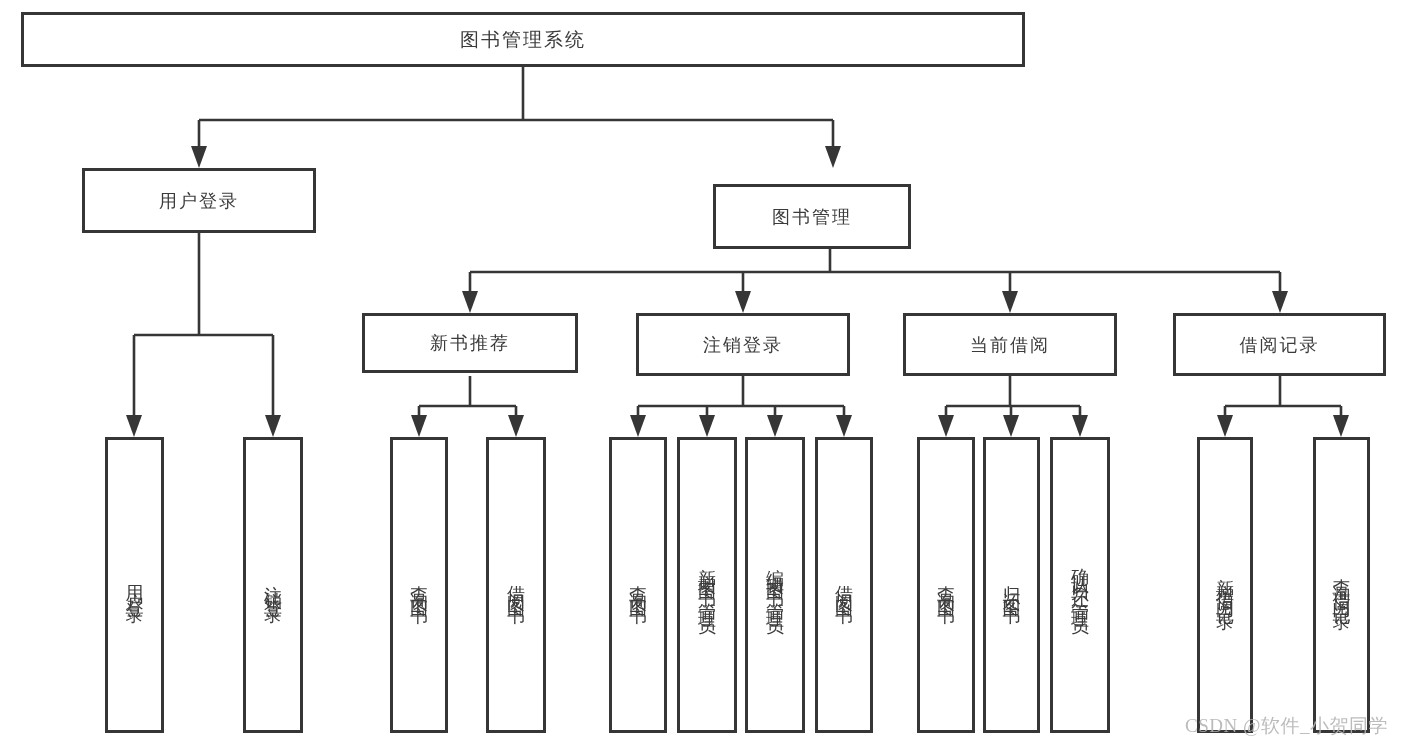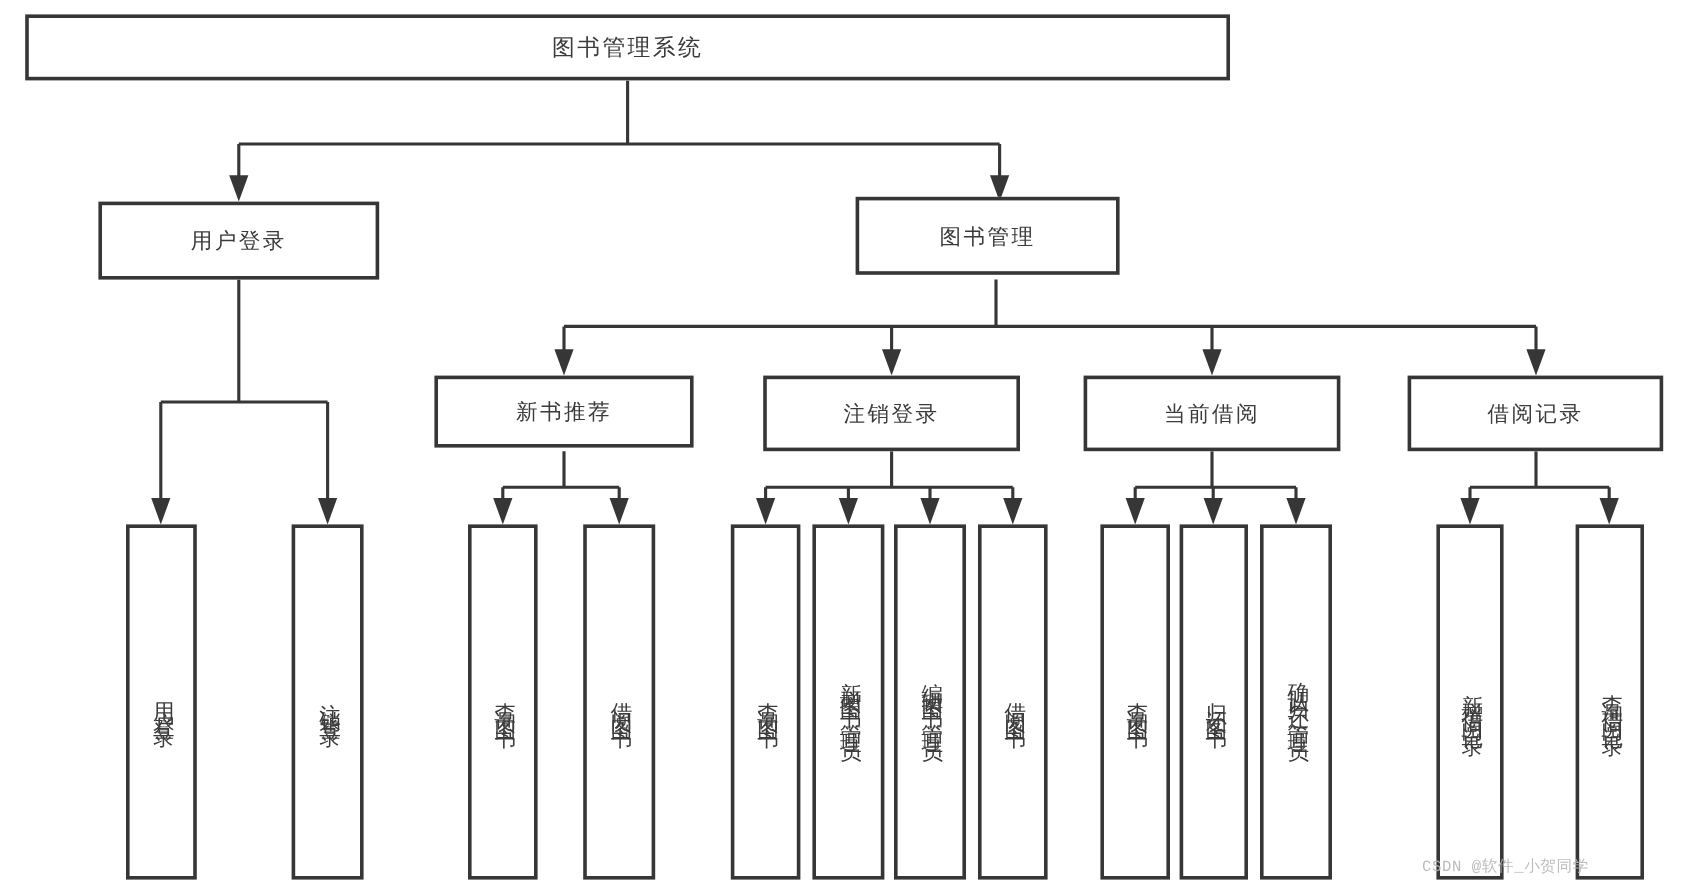--- a/index.html
+++ b/index.html
@@ -1,34 +1,34 @@
 <!DOCTYPE html>
 <html style="--line: #363636; --text: #3b3b3b; --wm: #b5b5b5;"><head>
 <meta charset="utf-8">
 <style>
   html,body { margin:0; padding:0; background:#ffffff; }
   #canvas {
     position:relative; width:1405px; height:747px; background:#ffffff;
-    font-family:Liberation Mono, monospace; overflow:hidden;
+    font-family:Liberation Serif, serif; overflow:hidden;
   }
   svg.connectors { position:absolute; left:0; top:0; color:var(--line,#363636); }
   .node {
     position:absolute; box-sizing:border-box; background:#ffffff;
     border:3px solid var(--line,#363636);
     display:flex; align-items:center; justify-content:center;
     color:var(--text,#3b3b3b);
   }
   .node.h span { font-size:18px; letter-spacing:2px; white-space:nowrap; }
   .node.root span { font-size:19px; }
   .node.v span {
     writing-mode:vertical-rl; text-orientation:mixed;
     font-size:18px; line-height:1; letter-spacing:7px; white-space:nowrap;
   }
   #watermark {
-    position:absolute; left:1185px; top:713px; font-size:13px;
+    position:absolute; left:1185px; top:713px; font-size:19px;
     color:var(--wm,#b5b5b5); letter-spacing:0.5px; white-space:nowrap; opacity:0.9;
   }
 </style>
 </head>
 <body>
 
 <div id="canvas">
 
   <svg class="connectors" width="1405" height="747" viewBox="0 0 1405 747">
     <path fill="none" stroke="currentColor" stroke-width="2.6" d="
@@ -62,21 +62,21 @@
     </g>
   </svg>
 
   <div class="node h root" style="left:21px;top:12px;width:1004px;height:55px">
     <span>图书管理系统</span>
   </div>
 
   <div class="node h" style="left:82px;top:168px;width:234px;height:65px">
     <span>用户登录</span>
   </div>
-  <div class="node h" style="left:713px;top:164px;width:220px;height:65px">
+  <div class="node h" style="left:713px;top:184px;width:198px;height:65px">
     <span>图书管理</span>
   </div>
 
   <div class="node h" style="left:362px;top:313px;width:216px;height:60px">
     <span>新书推荐</span>
   </div>
   <div class="node h" style="left:636px;top:313px;width:214px;height:63px">
     <span>注销登录</span>
   </div>
   <div class="node h" style="left:1173px;top:313px;width:213px;height:63px">

